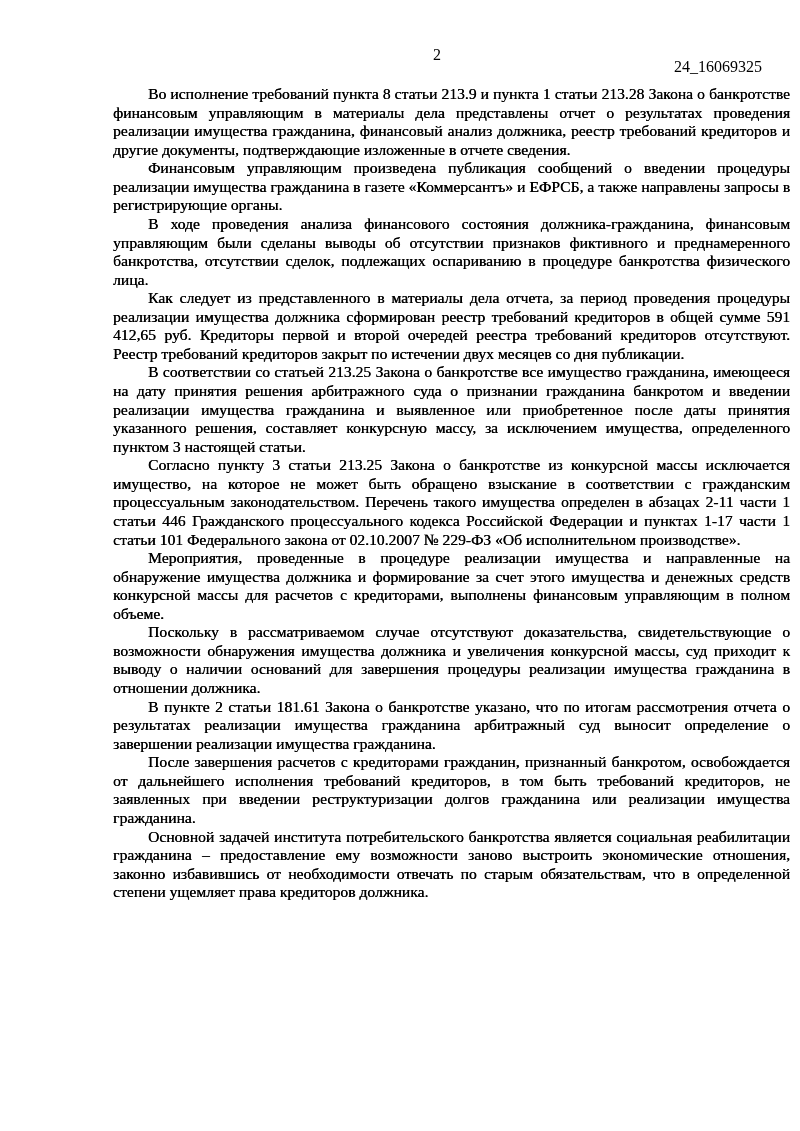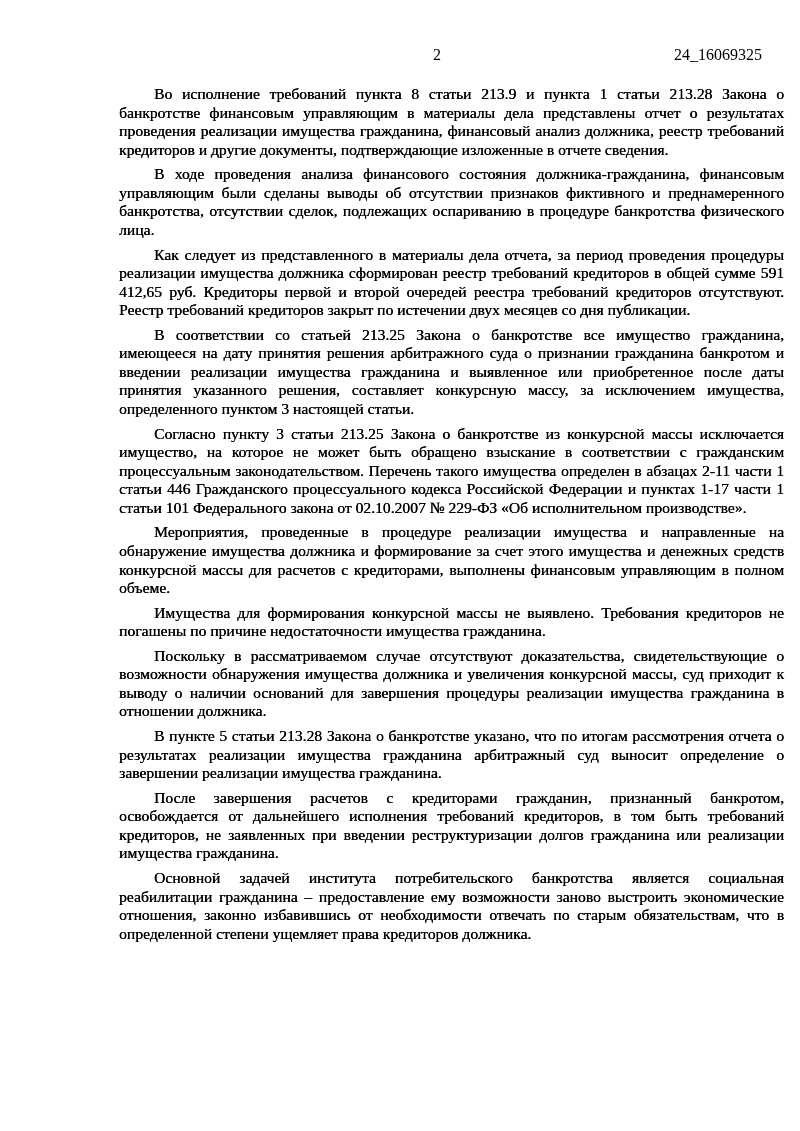--- a/index.html
+++ b/index.html
@@ -30,55 +30,55 @@
     line-height: 19px;
   }
   .page-number {
     position: absolute;
     left: 320px;
     top: 0;
   }
   .case-number {
     position: absolute;
     right: 28px;
-    top: 0;
+    top: 12px;
     white-space: nowrap;
   }
   .doc-body {
     margin-top: 21px;
     font-size: 15.6px;
     line-height: 18.56px;
     text-align: justify;
     text-shadow: 0.3px 0 0 #000; 
   }
   .doc-body p {
-    margin: 6px;
+    margin: 0;
     padding: 0;
     text-indent: 35px;
   }
 </style>
 </head>
 <body>
 
 <div class="page">
   <div class="content">
 
     <div class="page-header">
       <span class="page-number">2</span>
       <span class="case-number">24_16069325</span>
     </div>
 
     <div class="doc-body">
       <p>Во исполнение требований пункта 8 статьи 213.9 и пункта 1 статьи 213.28 Закона о банкротстве финансовым управляющим в материалы дела представлены отчет о результатах проведения реализации имущества гражданина, финансовый анализ должника, реестр требований кредиторов и другие документы, подтверждающие изложенные в отчете сведения.</p>
+      <p>Финансовым управляющим произведена публикация сообщений о введении процедуры реализации имущества гражданина в газете «Коммерсантъ» и ЕФРСБ, а также направлены запросы в регистрирующие органы.</p>
       <p>В ходе проведения анализа финансового состояния должника-гражданина, финансовым управляющим были сделаны выводы об отсутствии признаков фиктивного и преднамеренного банкротства, отсутствии сделок, подлежащих оспариванию в процедуре банкротства физического лица.</p>
       <p>Как следует из представленного в материалы дела отчета, за период проведения процедуры реализации имущества должника сформирован реестр требований кредиторов в общей сумме 591 412,65 руб. Кредиторы первой и второй очередей реестра требований кредиторов отсутствуют. Реестр требований кредиторов закрыт по истечении двух месяцев со дня публикации.</p>
       <p>В соответствии со статьей 213.25 Закона о банкротстве все имущество гражданина, имеющееся на дату принятия решения арбитражного суда о признании гражданина банкротом и введении реализации имущества гражданина и выявленное или приобретенное после даты принятия указанного решения, составляет конкурсную массу, за исключением имущества, определенного пунктом 3 настоящей статьи.</p>
       <p>Согласно пункту 3 статьи 213.25 Закона о банкротстве из конкурсной массы исключается имущество, на которое не может быть обращено взыскание в соответствии с гражданским процессуальным законодательством. Перечень такого имущества определен в абзацах 2-11 части 1 статьи 446 Гражданского процессуального кодекса Российской Федерации и пунктах 1-17 части 1 статьи 101 Федерального закона от 02.10.2007 № 229-ФЗ «Об исполнительном производстве».</p>
       <p>Мероприятия, проведенные в процедуре реализации имущества и направленные на обнаружение имущества должника и формирование за счет этого имущества и денежных средств конкурсной массы для расчетов с кредиторами, выполнены финансовым управляющим в полном объеме.</p>
-      <p>Имущества для формирования конкурсной массы не выявлено. Требования кредиторов не погашены по причине недостаточности имущества гражданина.</p>
       <p>Поскольку в рассматриваемом случае отсутствуют доказательства, свидетельствующие о возможности обнаружения имущества должника и увеличения конкурсной массы, суд приходит к выводу о наличии оснований для завершения процедуры реализации имущества гражданина в отношении должника.</p>
-      <p>В пункте 5 статьи 213.28 Закона о банкротстве указано, что по итогам рассмотрения отчета о результатах реализации имущества гражданина арбитражный суд выносит определение о завершении реализации имущества гражданина.</p>
+      <p>В пункте 2 статьи 181.61 Закона о банкротстве указано, что по итогам рассмотрения отчета о результатах реализации имущества гражданина арбитражный суд выносит определение о завершении реализации имущества гражданина.</p>
       <p>После завершения расчетов с кредиторами гражданин, признанный банкротом, освобождается от дальнейшего исполнения требований кредиторов, в том быть требований кредиторов, не заявленных при введении реструктуризации долгов гражданина или реализации имущества гражданина.</p>
       <p>Основной задачей института потребительского банкротства является социальная реабилитации гражданина – предоставление ему возможности заново выстроить экономические отношения, законно избавившись от необходимости отвечать по старым обязательствам, что в определенной степени ущемляет права кредиторов должника.</p>
     </div>
 
   </div>
 </div>
 
 </body></html>

